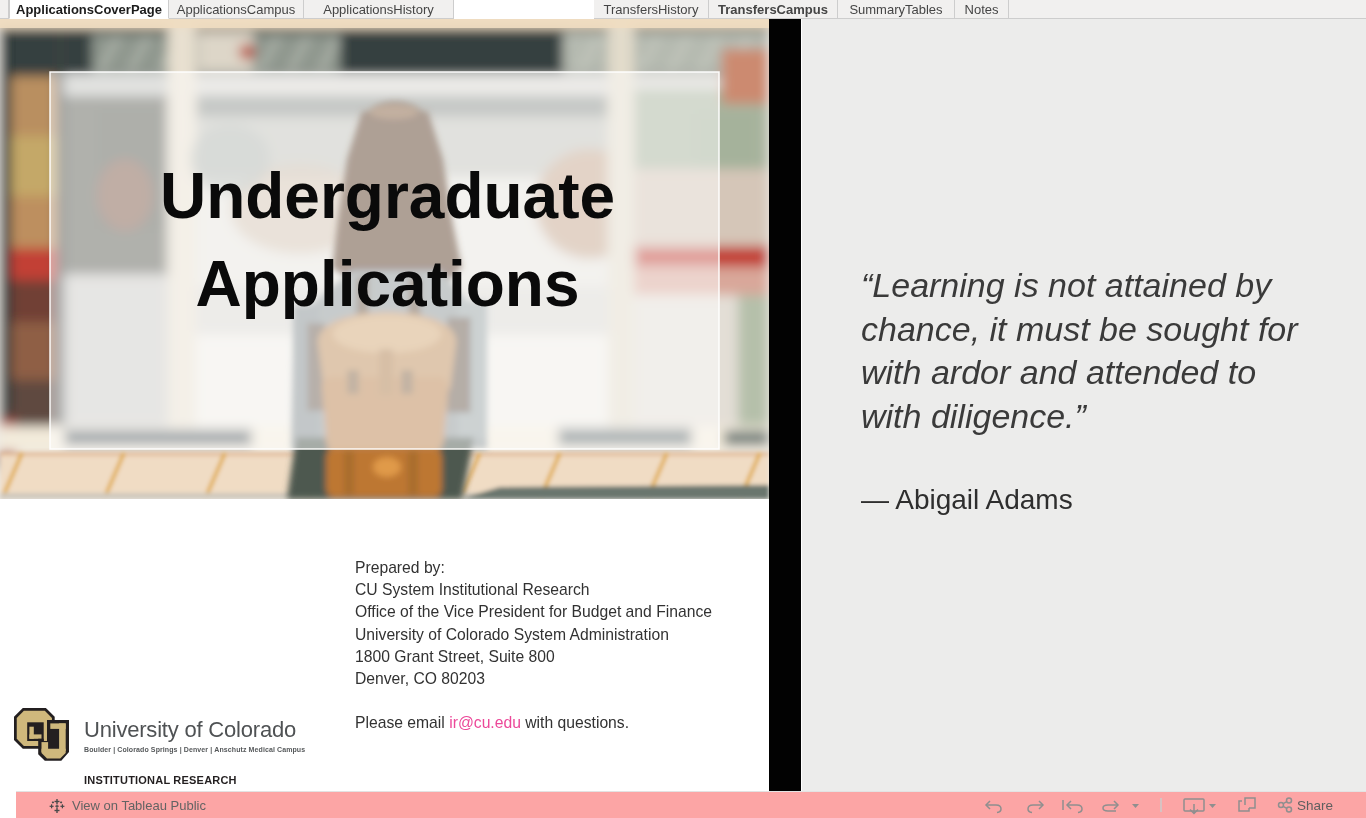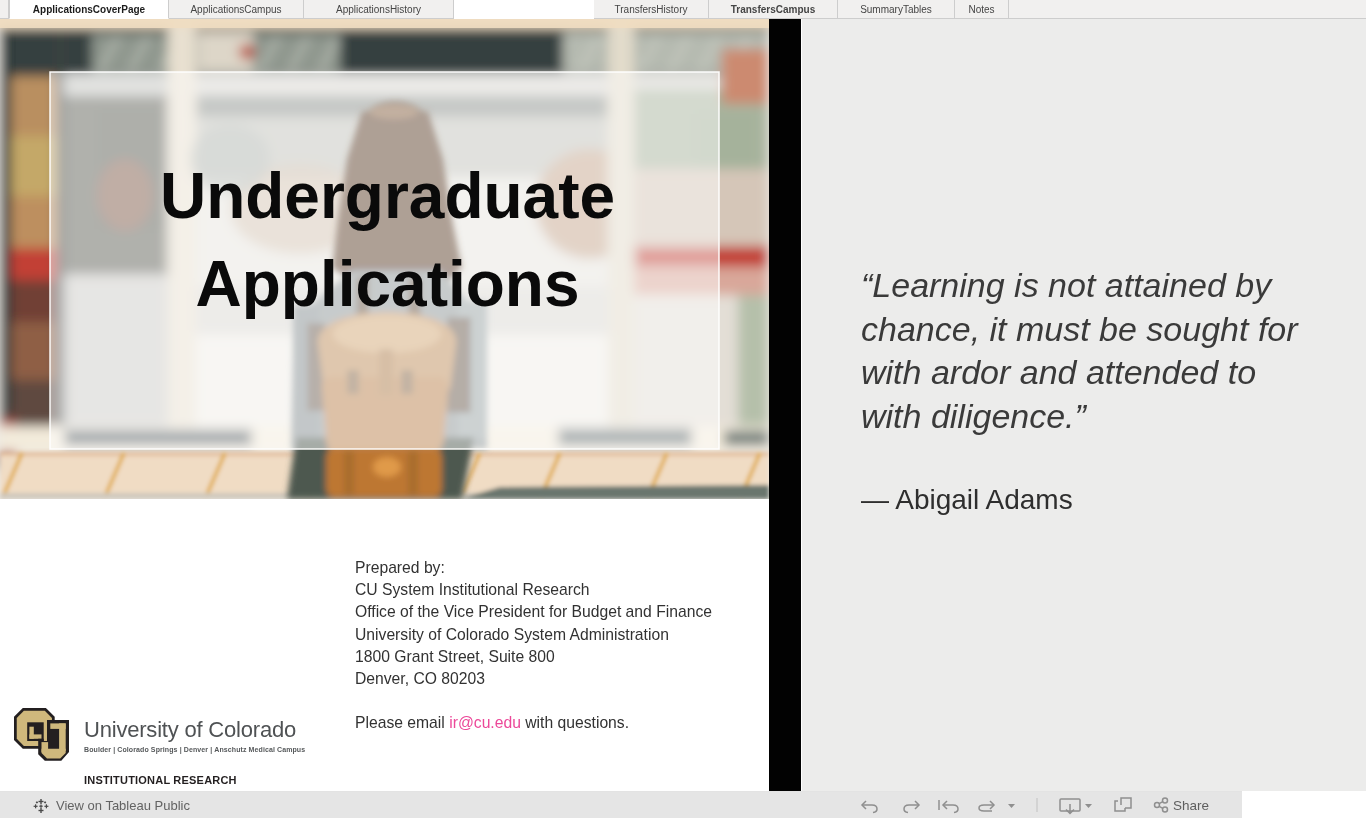--- a/index.html
+++ b/index.html
@@ -2,21 +2,21 @@
 <html><head>
 <meta charset="utf-8">
 <style>
   * { margin:0; padding:0; box-sizing:border-box; }
   html,body { width:1366px; height:818px; background:#fff; overflow:hidden;
     font-family:"Liberation Sans", sans-serif; }
   #page { position:relative; width:1366px; height:818px; }
 
   
   #tabbar { position:absolute; left:0; top:0; width:1366px; height:19px;
-    background:#fff; font-size:10px; }
+    background:#fff; font-size:13px; }
   .tabs { position:absolute; left:0; top:0; height:19px; display:flex; }
   .tab { height:19px; line-height:19px; text-align:center; color:#454545;
     background:#f1f0ef; border-right:1px solid #cdcdcd; border-bottom:1px solid #cdcdcd; white-space:nowrap; }
   .tab.stub { width:9px; border-left:none; }
   .tab.active { background:#fff; color:#1c1c1c; font-weight:bold; border-bottom:1px solid #fff; border-left:1px solid #cdcdcd; }
   .tab.rest { border-right:none; }
 
   
   #photo { position:absolute; left:0; top:19px; width:891px; height:480px; overflow:hidden; }
   #title { position:absolute; left:3px; top:133px; width:769px; text-align:center;
@@ -37,21 +37,21 @@
   #prepared .link { color:#ec4899; }
 
   
   #culogo { position:absolute; left:14px; top:708px; }
   #cutext { position:absolute; left:84px; top:718px; color:#55585a; }
   #cutext .l1 { font-size:22px; line-height:24px; letter-spacing:-0.2px; color:#4f5254; }
   #cutext .l2 { font-size:7px; line-height:9px; margin-top:3px; font-weight:bold; color:#55585a; letter-spacing:0.1px; }
   #cutext .l3 { font-size:11px; line-height:12px; margin-top:20px; font-weight:bold; color:#231f20; letter-spacing:0.2px; }
 
   
-  #toolbar { position:absolute; left:0; top:791px; width:1242px; height:27px; background:#e5e5e5;
+  #toolbar { position:absolute; left:16px; top:791px; width:1350px; height:27px; background:#fca5a5;
     border-top:1px solid #e3e3e3; }
   #viewon { position:absolute; left:33px; top:0; height:27px; display:flex; align-items:center; color:#636363; font-size:13px; }
   #viewon svg { margin-right:7px; }
   #tools { position:absolute; right:0; top:0; height:27px; display:flex; align-items:center; }
 </style>
 </head>
 <body>
 <div id="page">
 
   <div id="tabbar">

